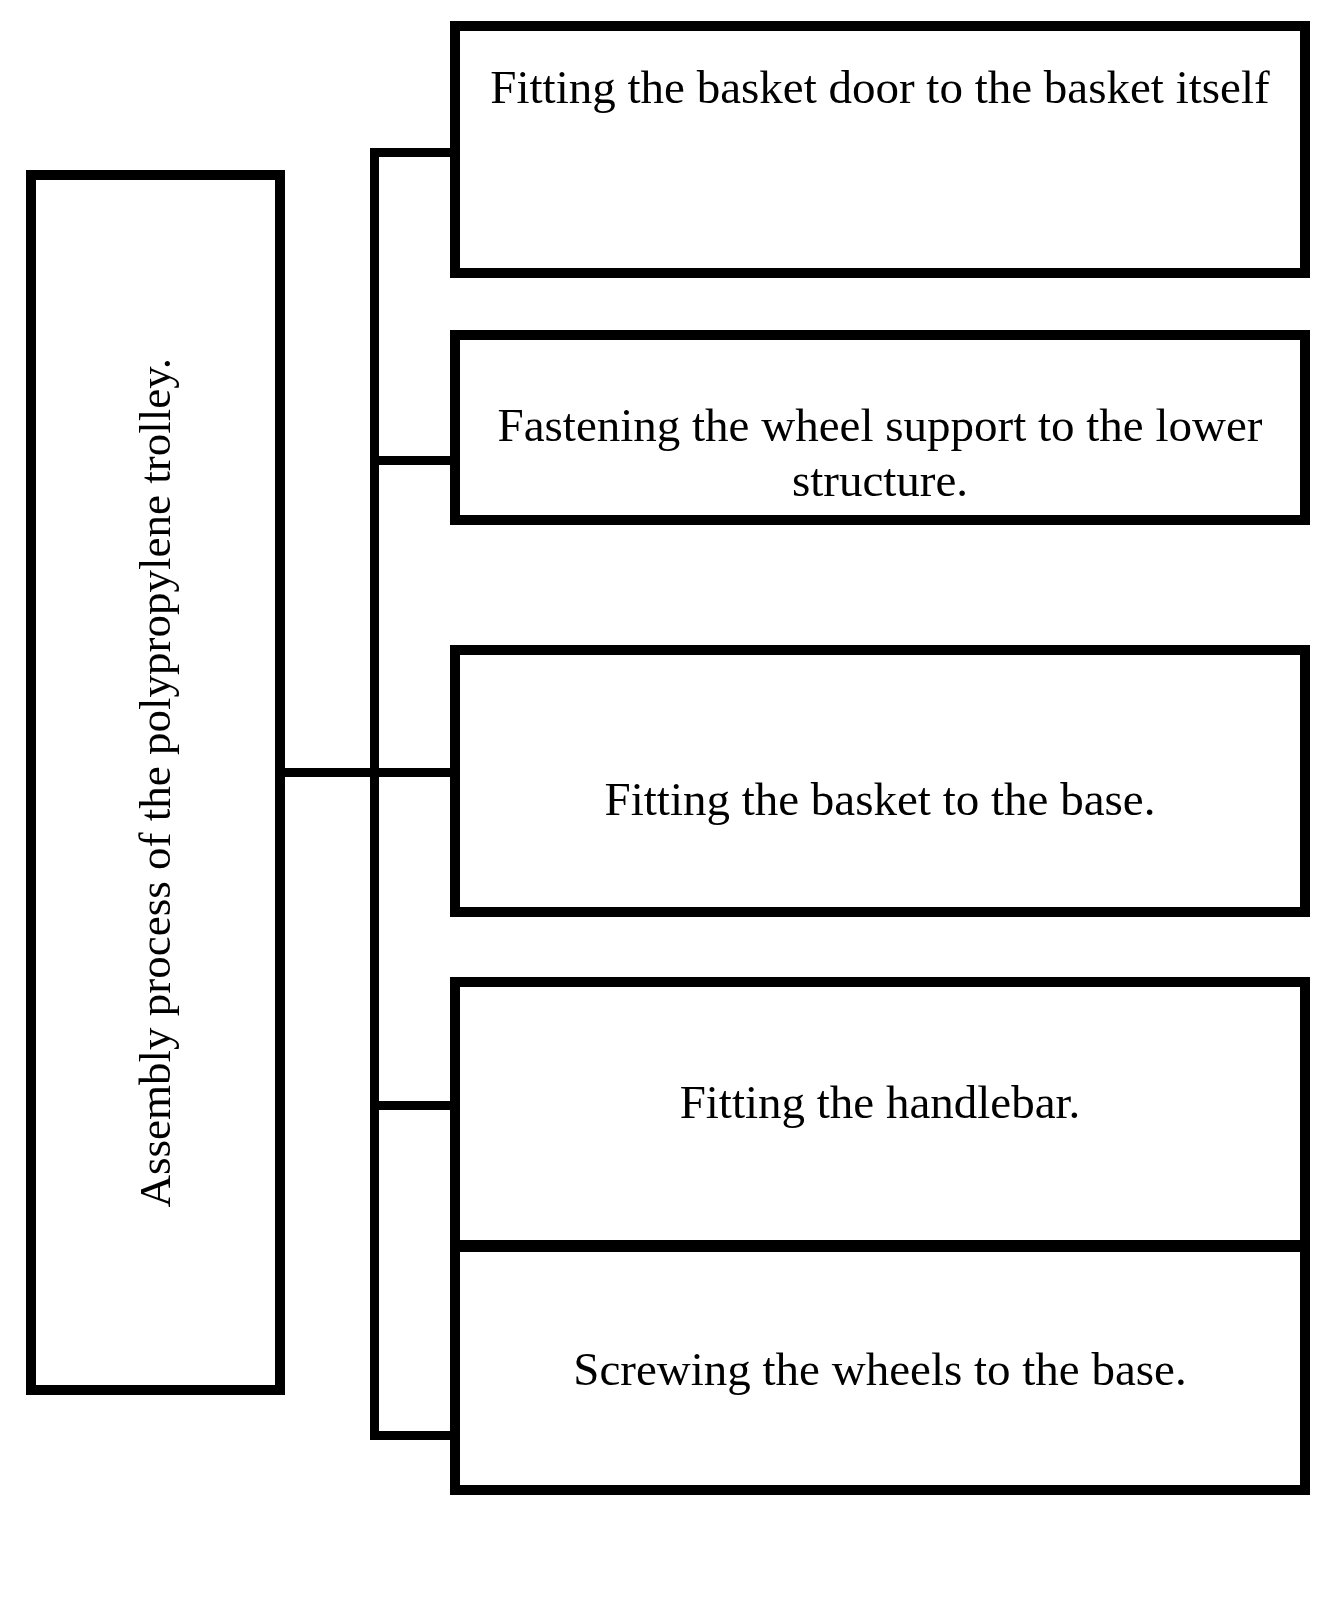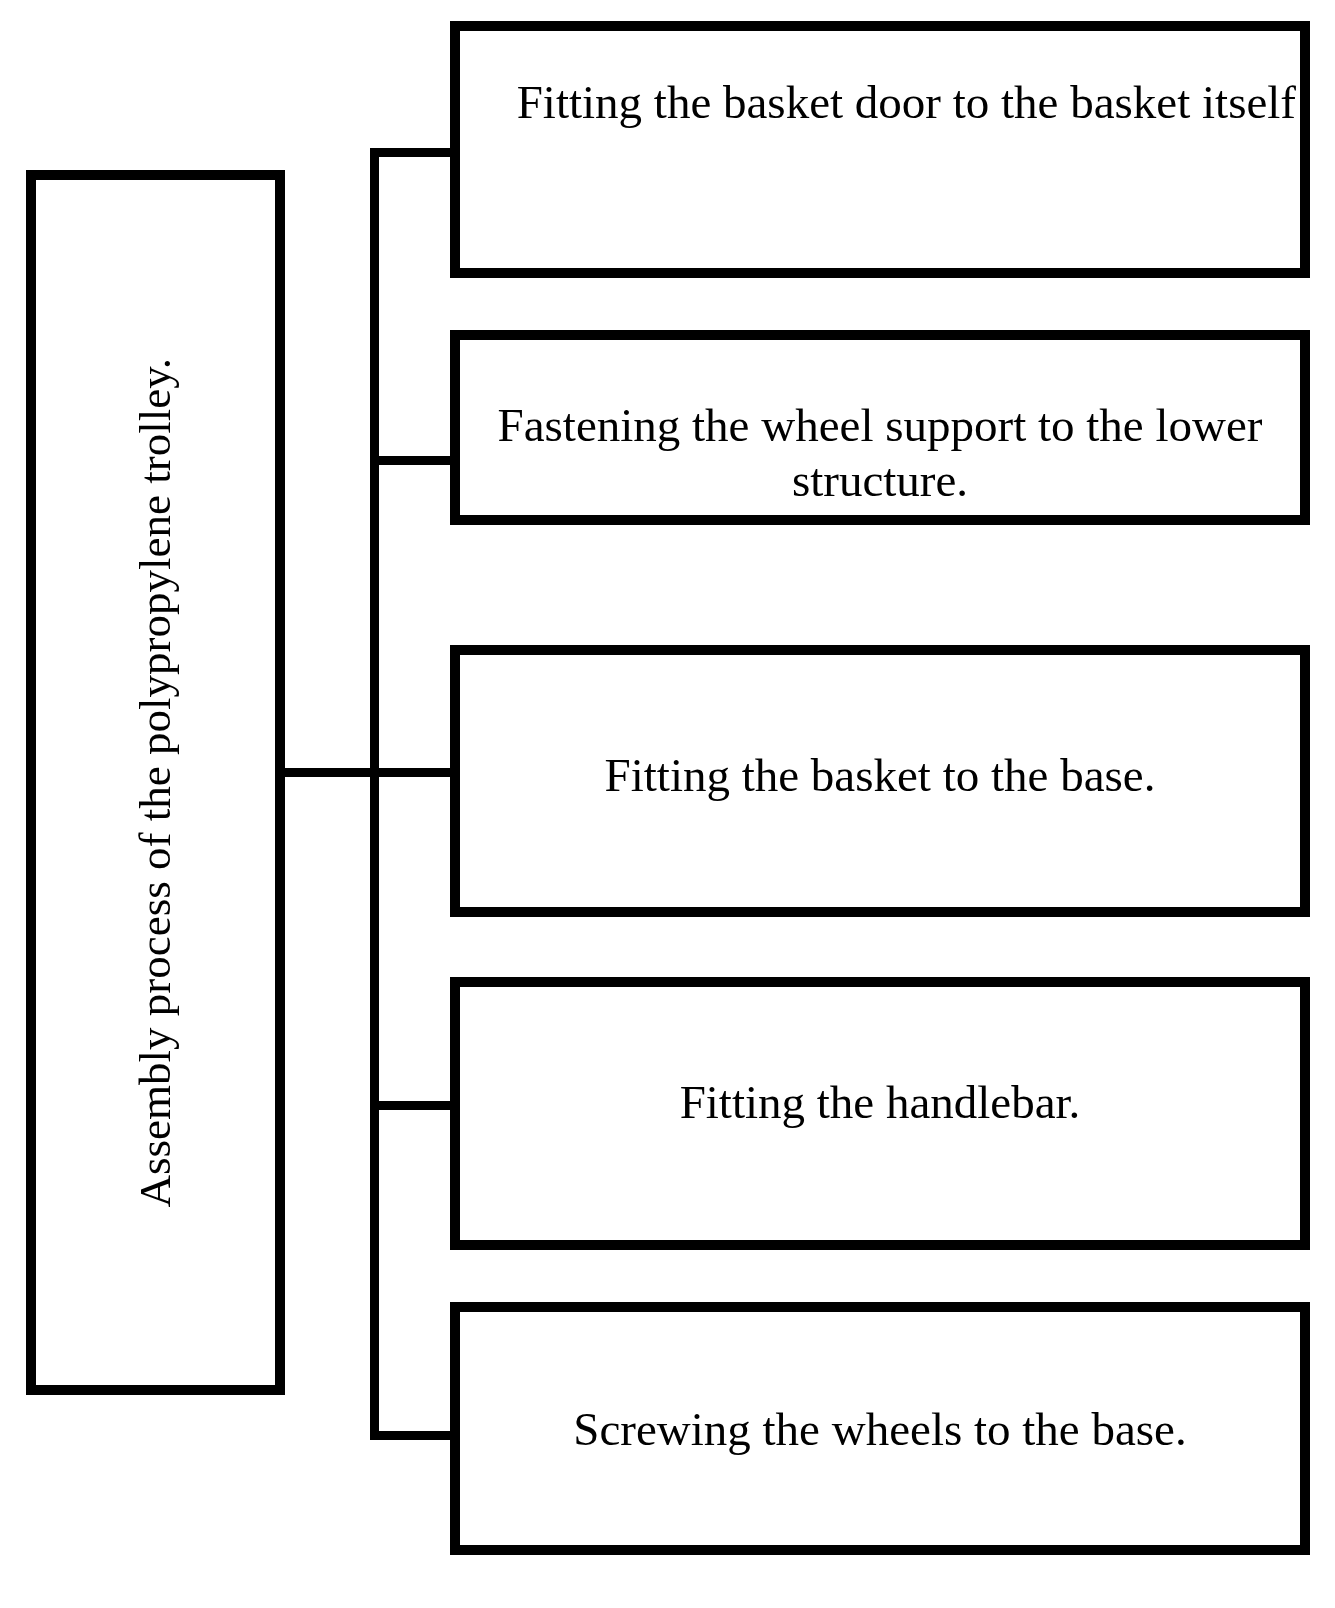--- a/index.html
+++ b/index.html
@@ -71,26 +71,26 @@
     text-align: center;
     padding: 0 4px;
     width: 100%;
     box-sizing: border-box;
   }
 
   #node-1 { top: 21px;   height: 257px; }
   #node-2 { top: 330px;  height: 195px; }
   #node-3 { top: 645px;  height: 272px; }
   #node-4 { top: 977px;  height: 273px; }
-  #node-5 { top: 1302px; height: 253px; }
+  #node-5 { top: 1242px; height: 253px; }
 
   
-  #node-1 .leaf-label { padding-top: 44px; text-align: right; }
+  #node-1 .leaf-label { padding-top: 29px; }
   #node-2 .leaf-label { padding-top: 58px; }
-  #node-3 .leaf-label { padding-top: 93px; }
+  #node-3 .leaf-label { padding-top: 93px; margin-top: 24px; }
   #node-4 .leaf-label { padding-top: 88px; }
   #node-5 .leaf-label { padding-top: 90px; padding-left: 0; padding-right: 0; }
 
   
   .conn {
     position: absolute;
     background: #000000;
   }
   .conn-trunk {
     left: 370px;

